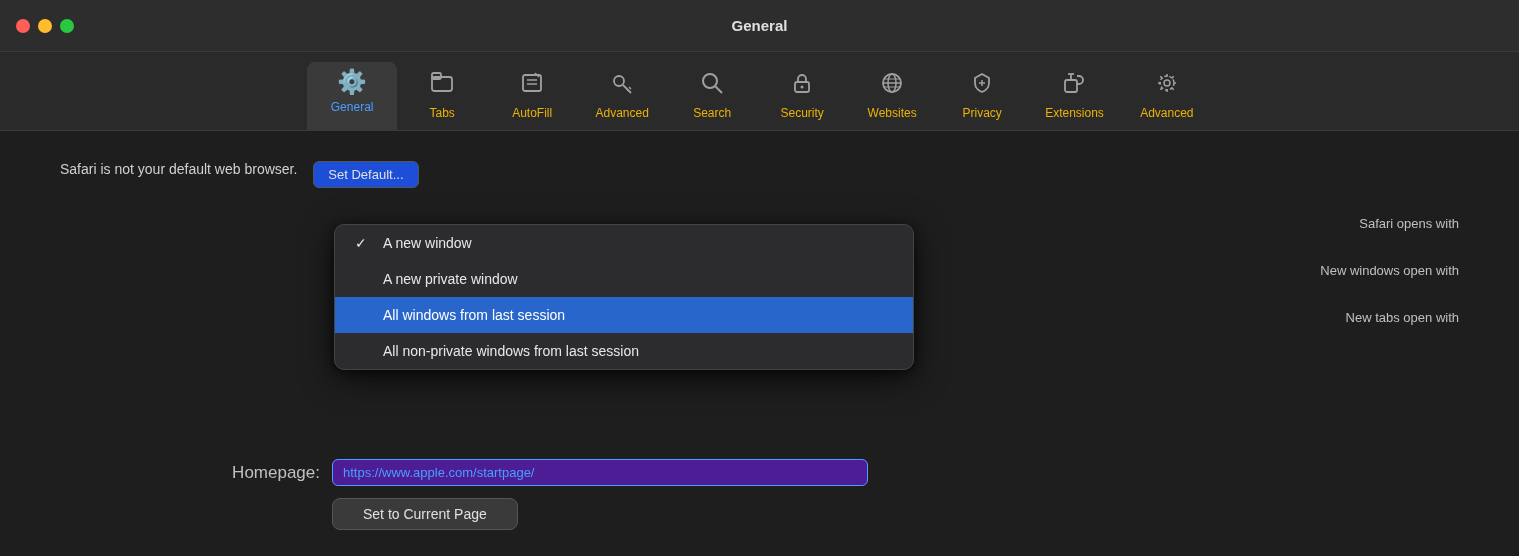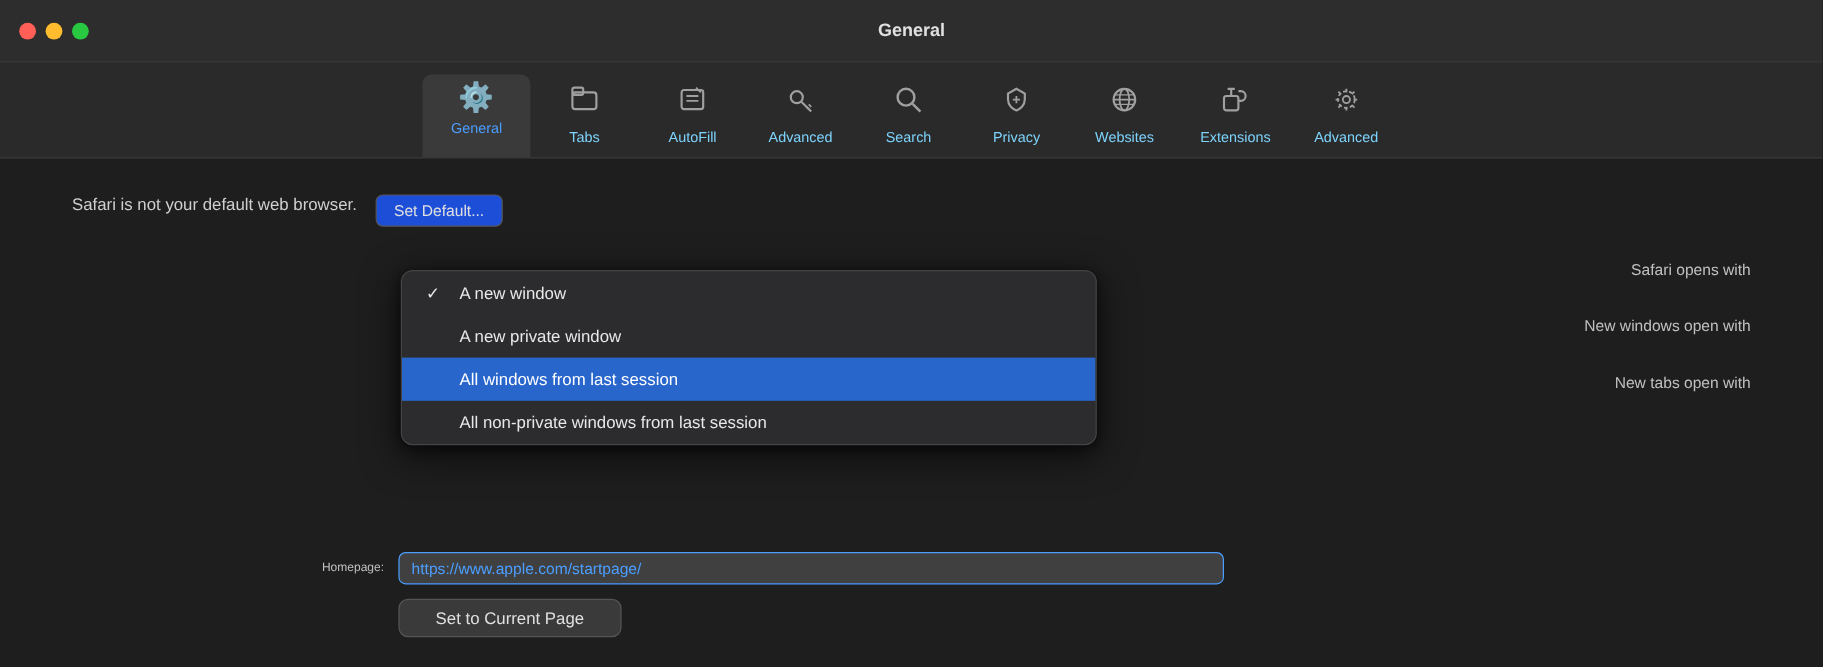--- a/index.html
+++ b/index.html
@@ -55,21 +55,21 @@
       border-bottom: 1px solid #3a3a3a;
     }
     .toolbar-item {
       display: flex;
       flex-direction: column;
       align-items: center;
       padding: 8px 18px 10px 18px;
       cursor: pointer;
       border-radius: 8px 8px 0 0;
       min-width: 90px;
-      color: #7dd3fc;
+      color: #eab308;
       font-size: 12px;
       gap: 6px;
       border: none;
       background: transparent;
     }
     .toolbar-item.active {
       background: #3a3a3a;
       color: #4b9eff;
     }
     .toolbar-icon {
@@ -130,33 +130,33 @@
     }
 
     
     .homepage-row {
       display: flex;
       align-items: center;
       margin-bottom: 12px;
       gap: 12px;
     }
     .homepage-label {
-      font-size: 10px;
+      font-size: 17px;
       color: #c0c0c0;
       text-align: right;
       min-width: 260px;
     }
     .homepage-input {
-      background: #404040;
+      background: #4c1d95;
       border: 1.5px solid #4b9eff;
       border-radius: 6px;
       color: #4b9eff;
       font-size: 13px;
       padding: 5px 10px;
-      width: 688px;
+      width: 536px;
       outline: none;
     }
 
     
     .current-page-btn {
       background: #3a3a3a;
       color: #e0e0e0;
       border: 1px solid #555;
       padding: 7px 30px;
       border-radius: 8px;
@@ -255,37 +255,47 @@
       <svg width="26" height="26" viewBox="0 0 26 26" fill="none">
         <circle cx="11" cy="11" r="7" stroke="#a0a0a0" stroke-width="2" fill="none"></circle>
         <line x1="16.5" y1="16.5" x2="23" y2="23" stroke="#a0a0a0" stroke-width="2"></line>
       </svg>
     </span>
     <span class="toolbar-label">Search</span>
   </button>
   <button class="toolbar-item">
     <span class="toolbar-icon">
       <svg width="26" height="26" viewBox="0 0 26 26" fill="none">
-        <path d="M13 4L6 8v5c0 5 4 8 7 9 3-1 7-4 7-9V8L13 4z" stroke="#a0a0a0" stroke-width="1.8" fill="none"></path>
-        <path d="M10 13h6M13 10v6" stroke="#a0a0a0" stroke-width="1.5"></path>
-      </svg>
-    </span>
-    <span class="toolbar-label">Privacy</span>
+        <rect x="6" y="12" width="14" height="10" rx="2" stroke="#a0a0a0" stroke-width="1.8" fill="none"></rect>
+        <path d="M9 12V9a4 4 0 018 0v3" stroke="#a0a0a0" stroke-width="1.8" fill="none"></path>
+        <circle cx="13" cy="17" r="1.5" fill="#a0a0a0"></circle>
+      </svg>
+    </span>
+    <span class="toolbar-label">Security</span>
   </button>
   <button class="toolbar-item">
     <span class="toolbar-icon">
       <svg width="26" height="26" viewBox="0 0 26 26" fill="none">
         <circle cx="13" cy="13" r="9" stroke="#a0a0a0" stroke-width="1.8" fill="none"></circle>
         <ellipse cx="13" cy="13" rx="4" ry="9" stroke="#a0a0a0" stroke-width="1.5" fill="none"></ellipse>
         <line x1="4" y1="13" x2="22" y2="13" stroke="#a0a0a0" stroke-width="1.5"></line>
         <line x1="5" y1="9" x2="21" y2="9" stroke="#a0a0a0" stroke-width="1"></line>
         <line x1="5" y1="17" x2="21" y2="17" stroke="#a0a0a0" stroke-width="1"></line>
       </svg>
     </span>
     <span class="toolbar-label">Websites</span>
+  </button>
+  <button class="toolbar-item">
+    <span class="toolbar-icon">
+      <svg width="26" height="26" viewBox="0 0 26 26" fill="none">
+        <path d="M13 4L6 8v5c0 5 4 8 7 9 3-1 7-4 7-9V8L13 4z" stroke="#a0a0a0" stroke-width="1.8" fill="none"></path>
+        <path d="M10 13h6M13 10v6" stroke="#a0a0a0" stroke-width="1.5"></path>
+      </svg>
+    </span>
+    <span class="toolbar-label">Privacy</span>
   </button>
   <button class="toolbar-item">
     <span class="toolbar-icon">
       <svg width="26" height="26" viewBox="0 0 26 26" fill="none">
         <rect x="4" y="10" width="12" height="12" rx="2" stroke="#a0a0a0" stroke-width="1.8" fill="none"></rect>
         <path d="M16 14h2a4 4 0 000-8h-2" stroke="#a0a0a0" stroke-width="1.8" fill="none"></path>
         <line x1="10" y1="10" x2="10" y2="4" stroke="#a0a0a0" stroke-width="1.8"></line>
         <line x1="7" y1="4" x2="13" y2="4" stroke="#a0a0a0" stroke-width="1.8"></line>
       </svg>
     </span>

